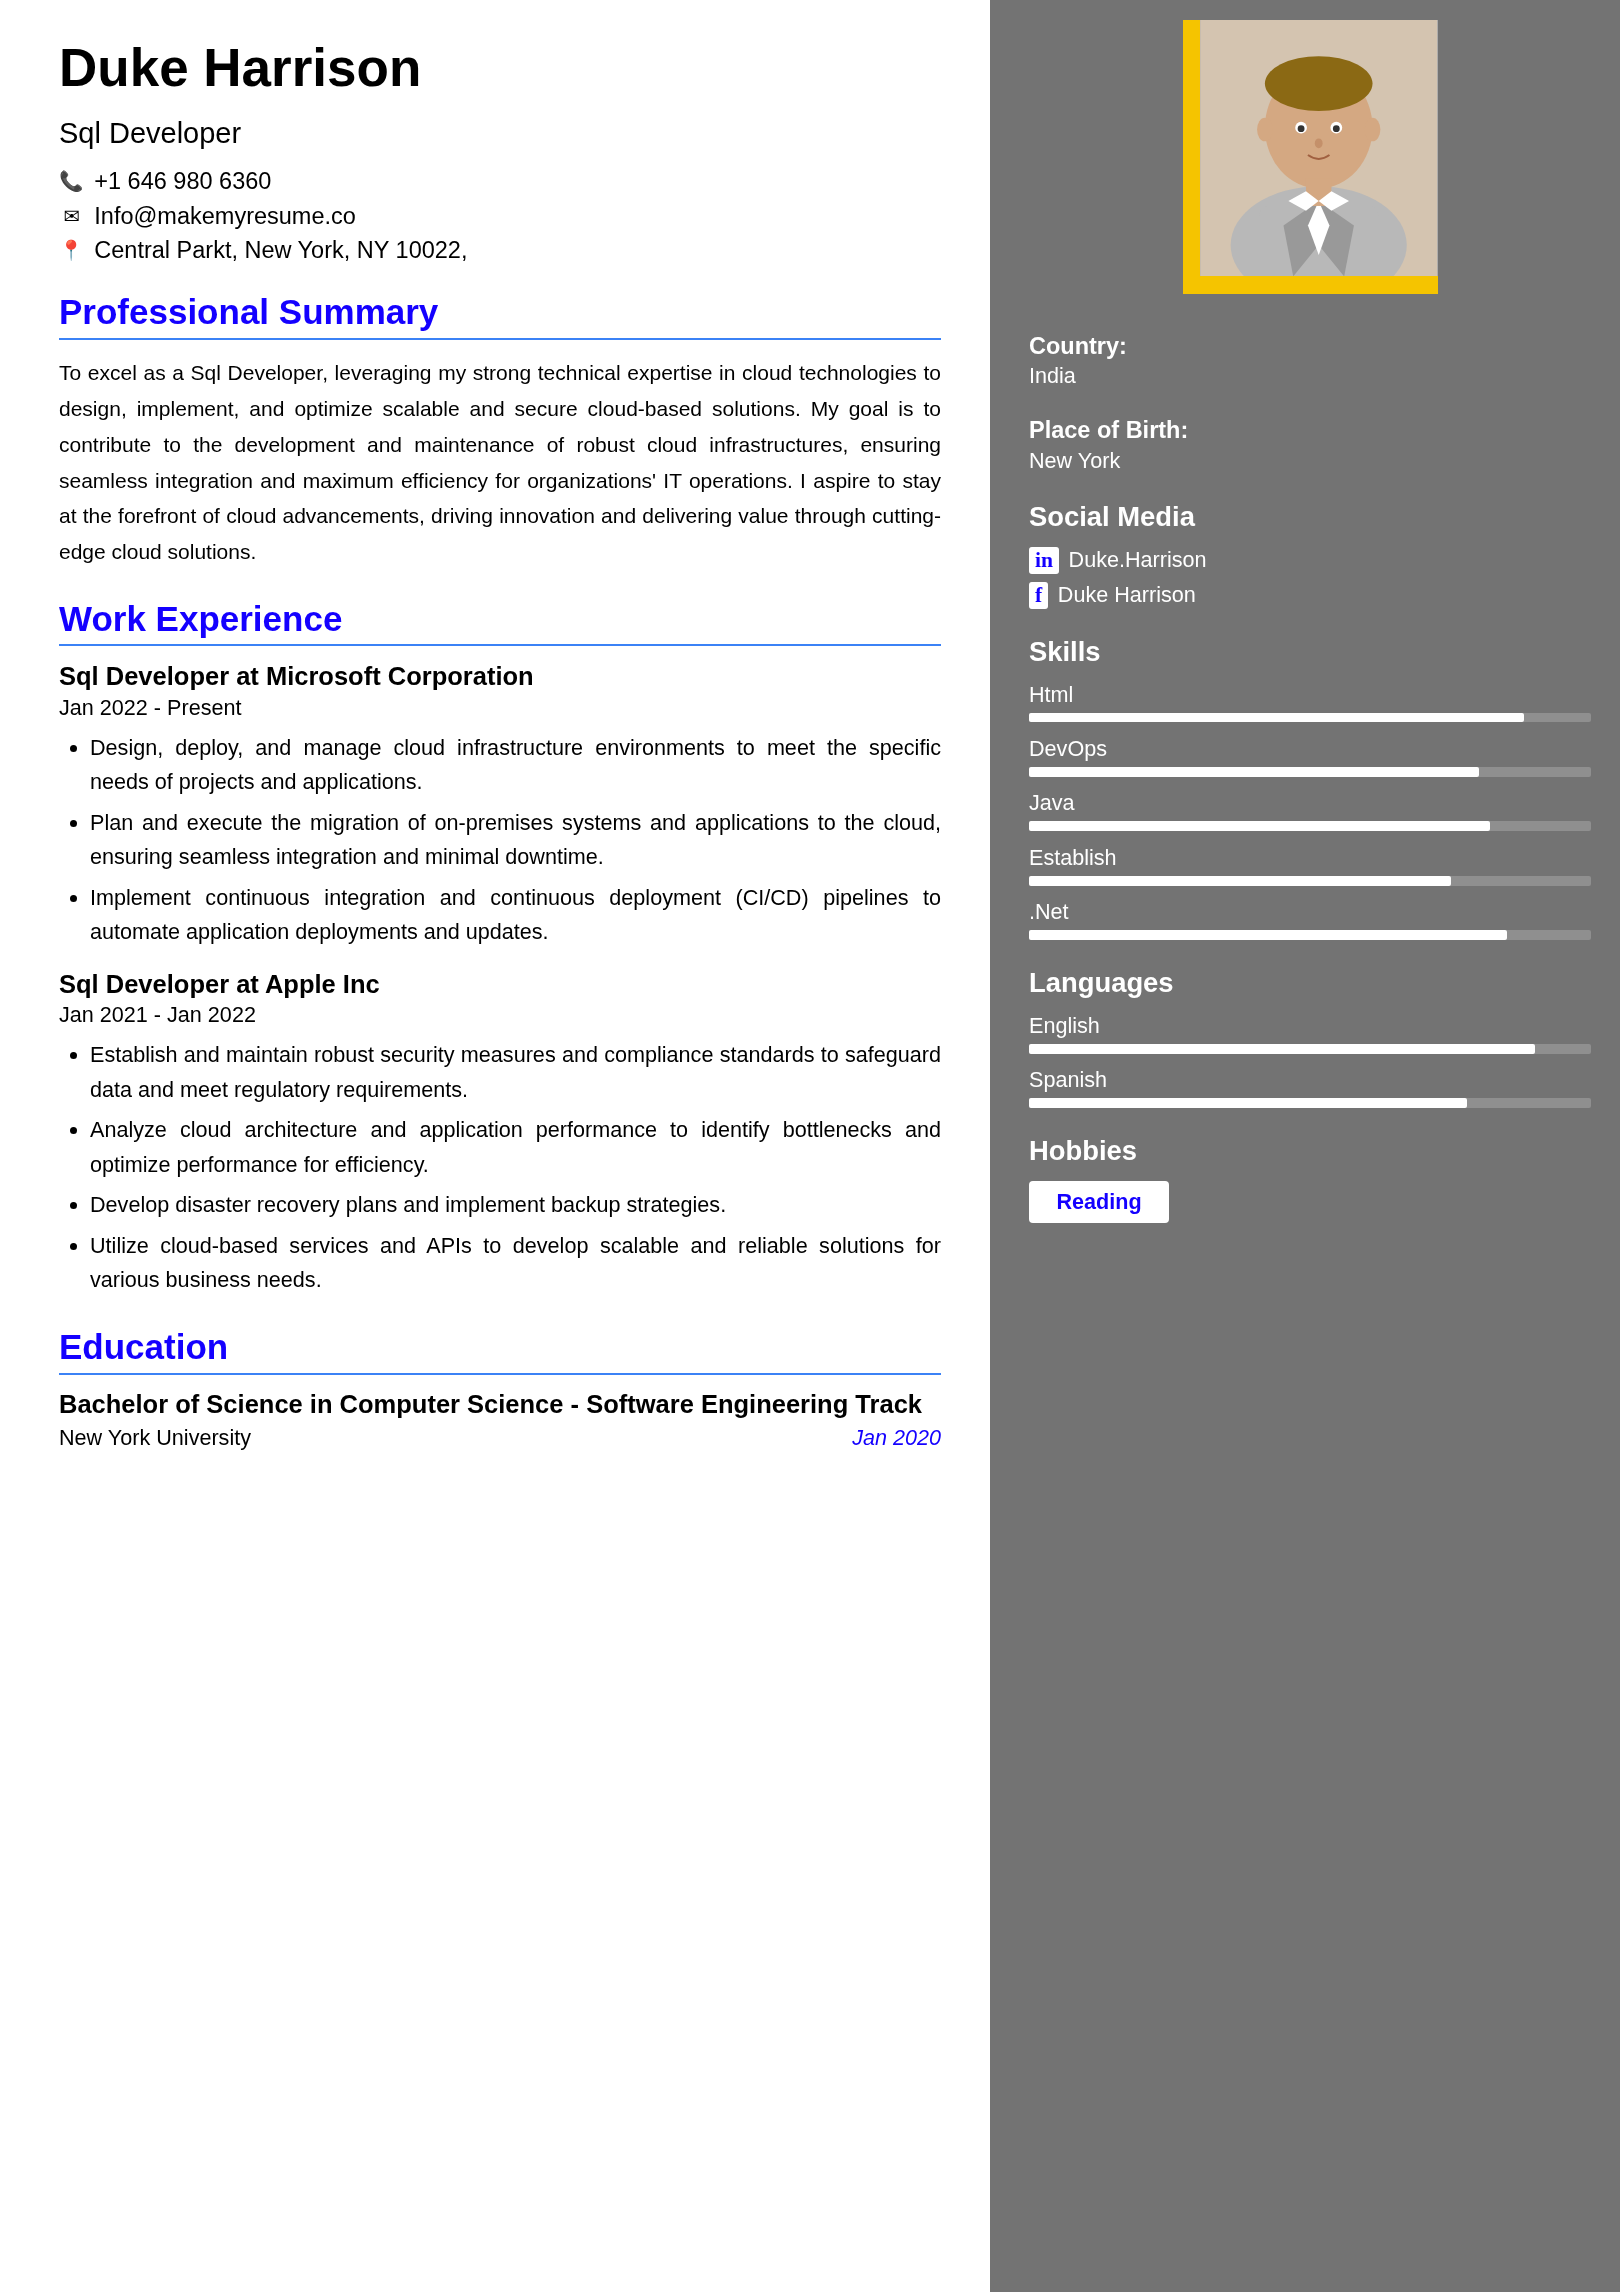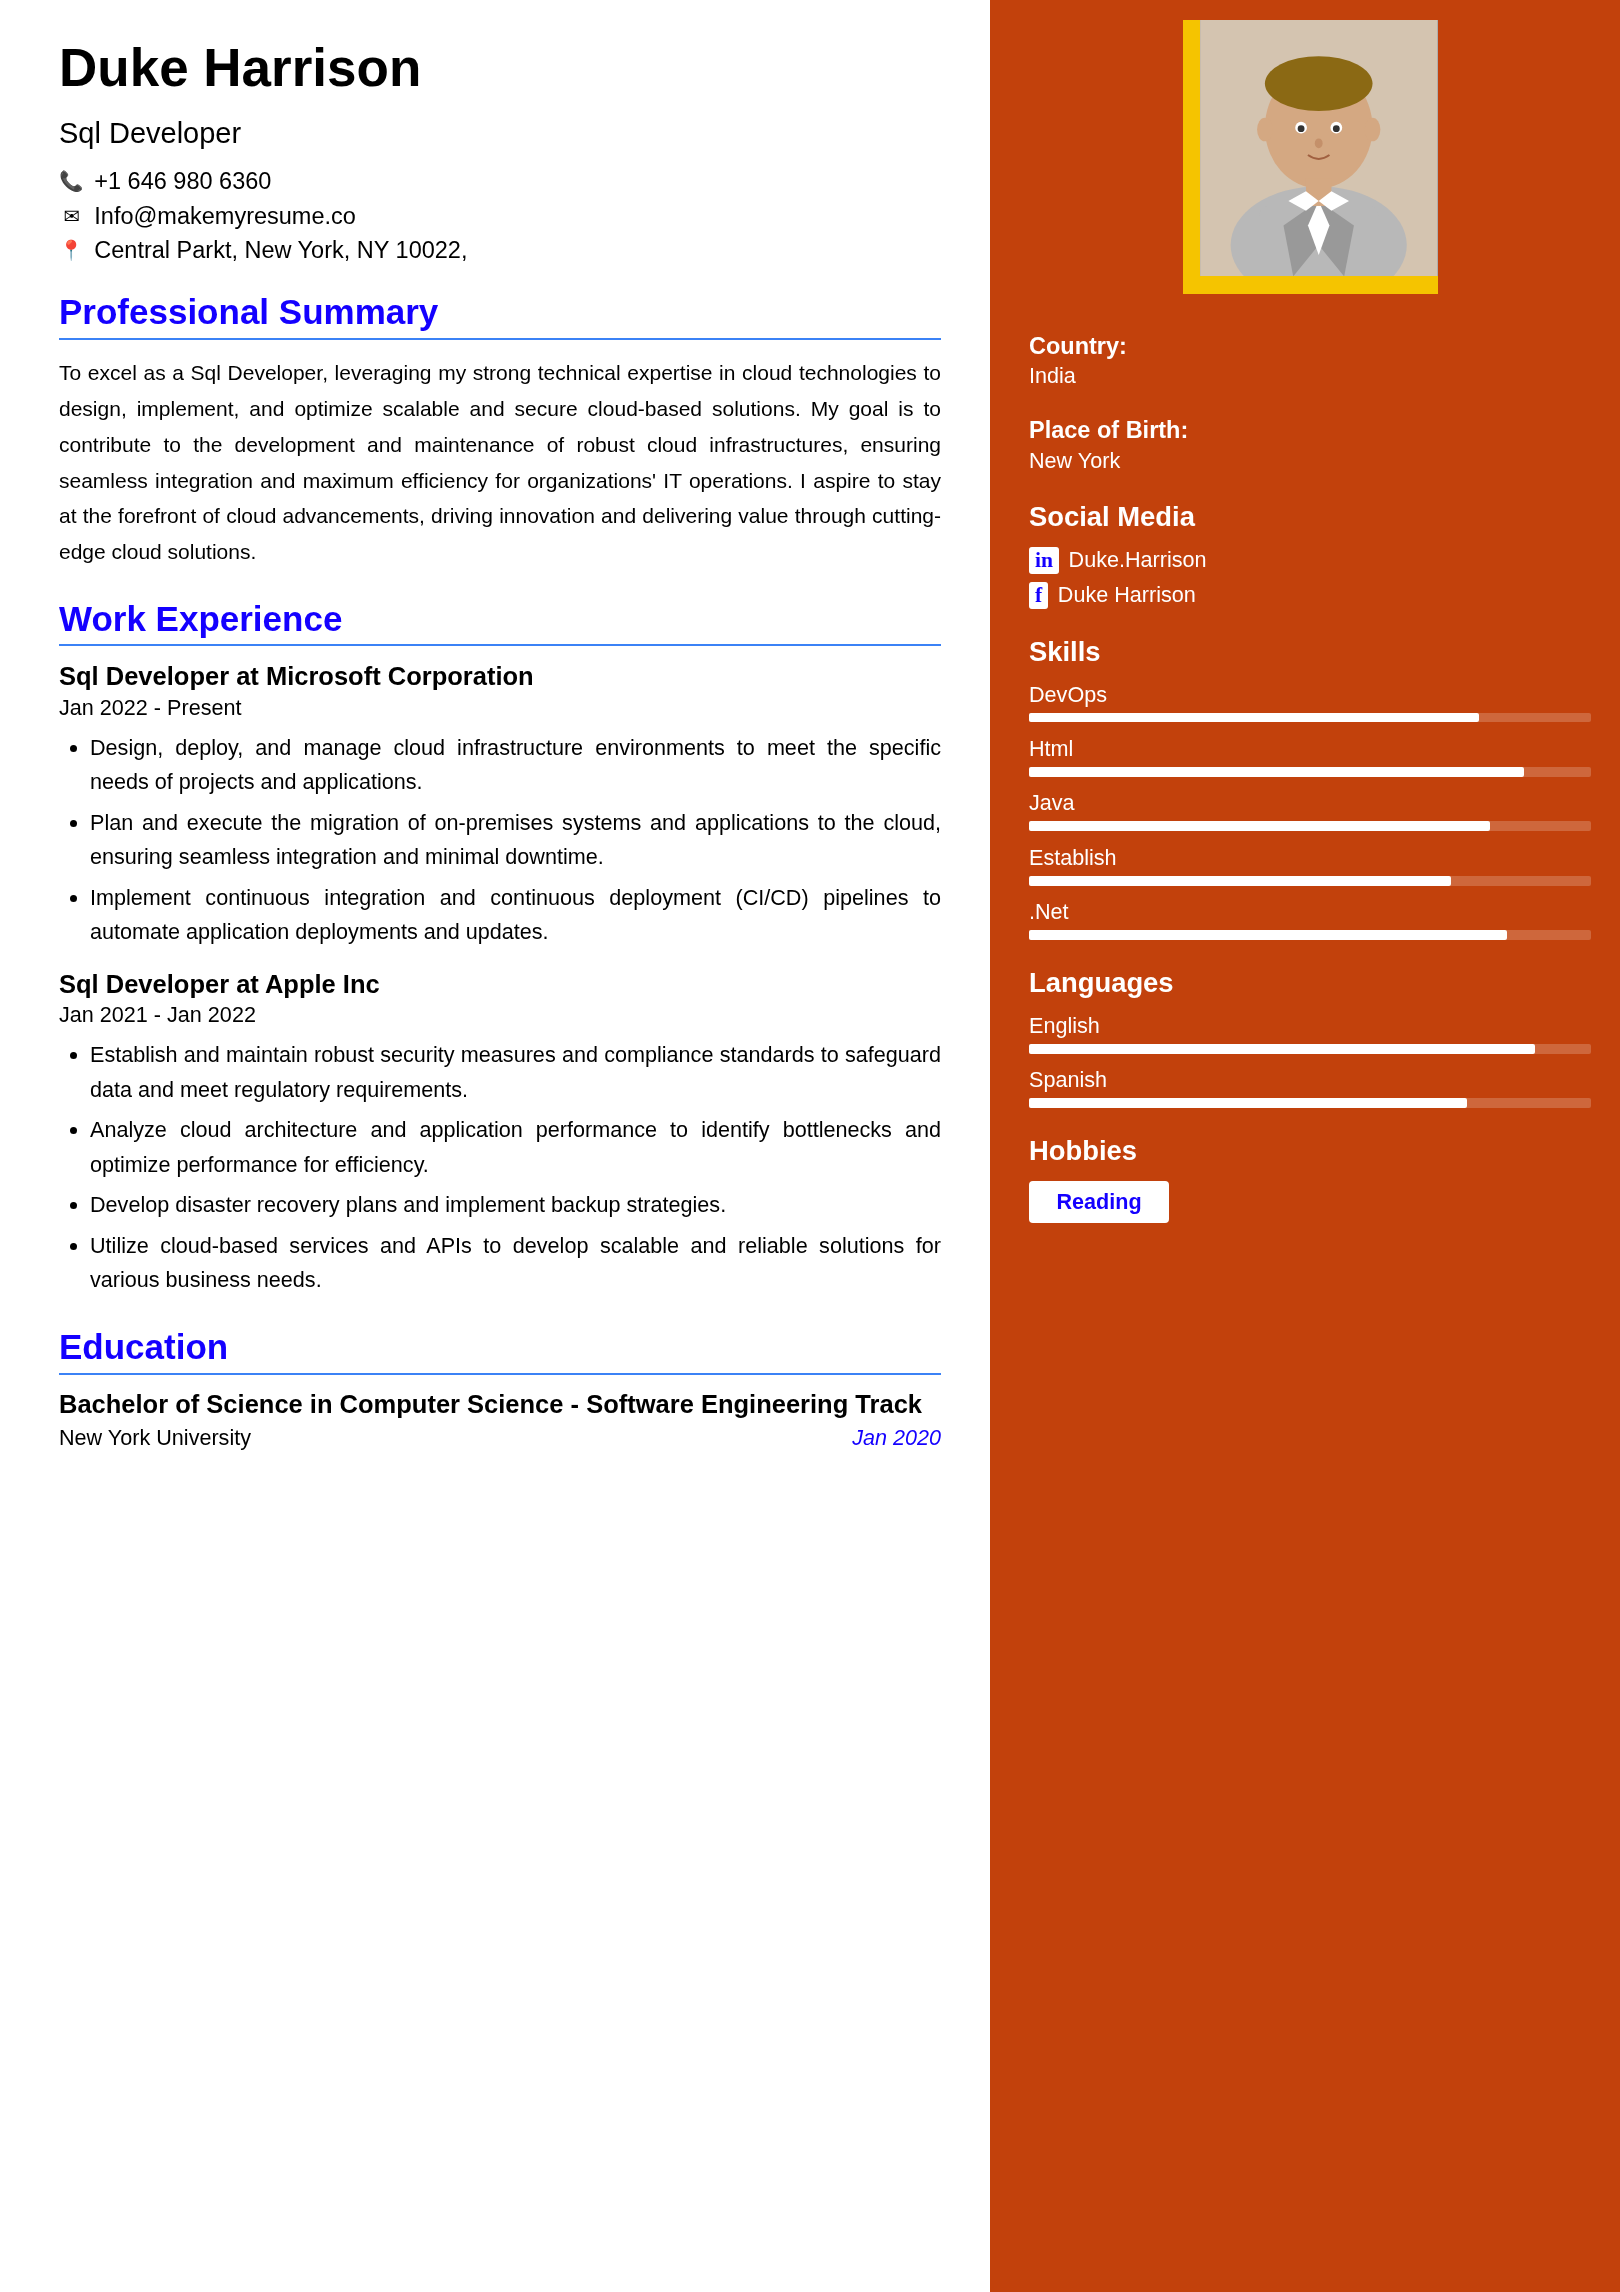--- a/index.html
+++ b/index.html
@@ -119,21 +119,21 @@
     .edu-date {
       font-size: 21.6px;
       color: #1400ff;
       font-style: italic;
     }
 
     
     .right-col {
       width: 630px;
       min-height: 2293px;
-      background: #c2410c;
+      background: #737373;
       padding: 19.6px 29px 39px 39px;
       color: #fff;
     }
 
     .photo-wrapper {
       position: relative;
       width: 255px;
       height: 274px;
       margin: 0 auto 39px auto;
     }
@@ -408,29 +408,29 @@
     </div>
     <div class="social-item">
       <span class="social-icon" style="font-weight:900; font-family: serif; font-size:21.6px; background:#fff; color:#1400ff; padding:1px 5.9px; border-radius:2.9px;">f</span>
       <span>Duke Harrison</span>
     </div>
   </div>
 
   <div class="sidebar-section">
     <div class="sidebar-section-heading">Skills</div>
     <div class="skill-item">
+      <div class="skill-name">Html</div>
+      <div class="skill-bar-bg">
+        <div class="skill-bar-fill" style="width:88%"></div>
+      </div>
+    </div>
+    <div class="skill-item">
       <div class="skill-name">DevOps</div>
       <div class="skill-bar-bg">
         <div class="skill-bar-fill" style="width:80%"></div>
-      </div>
-    </div>
-    <div class="skill-item">
-      <div class="skill-name">Html</div>
-      <div class="skill-bar-bg">
-        <div class="skill-bar-fill" style="width:88%"></div>
       </div>
     </div>
     <div class="skill-item">
       <div class="skill-name">Java</div>
       <div class="skill-bar-bg">
         <div class="skill-bar-fill" style="width:82%"></div>
       </div>
     </div>
     <div class="skill-item">
       <div class="skill-name">Establish</div>

